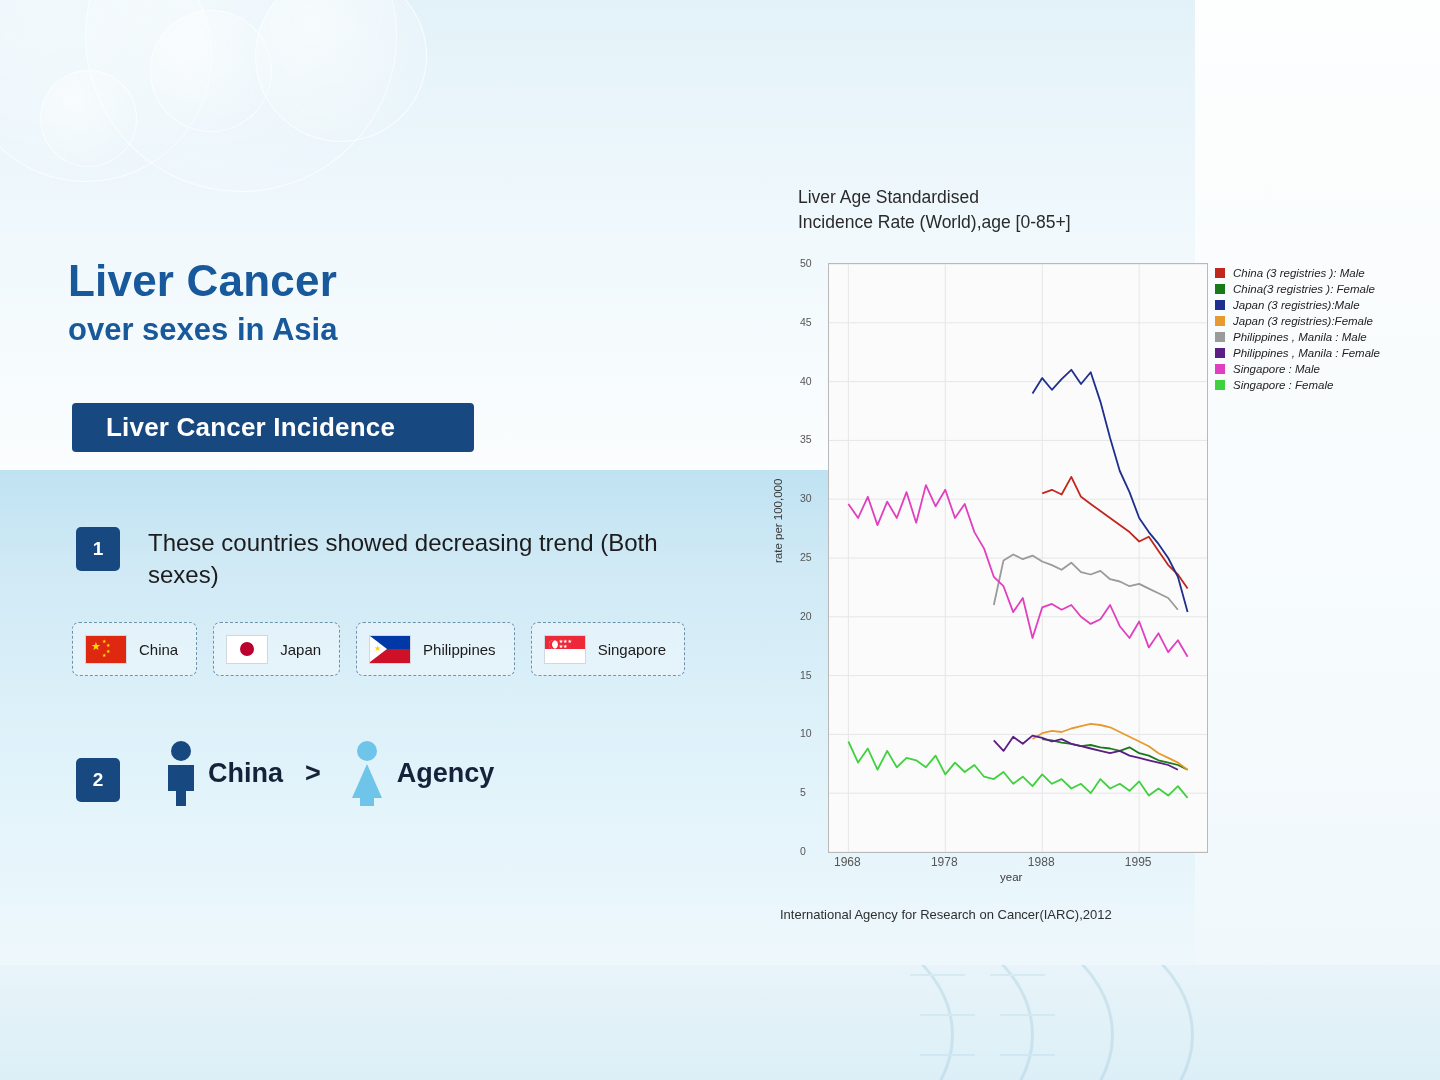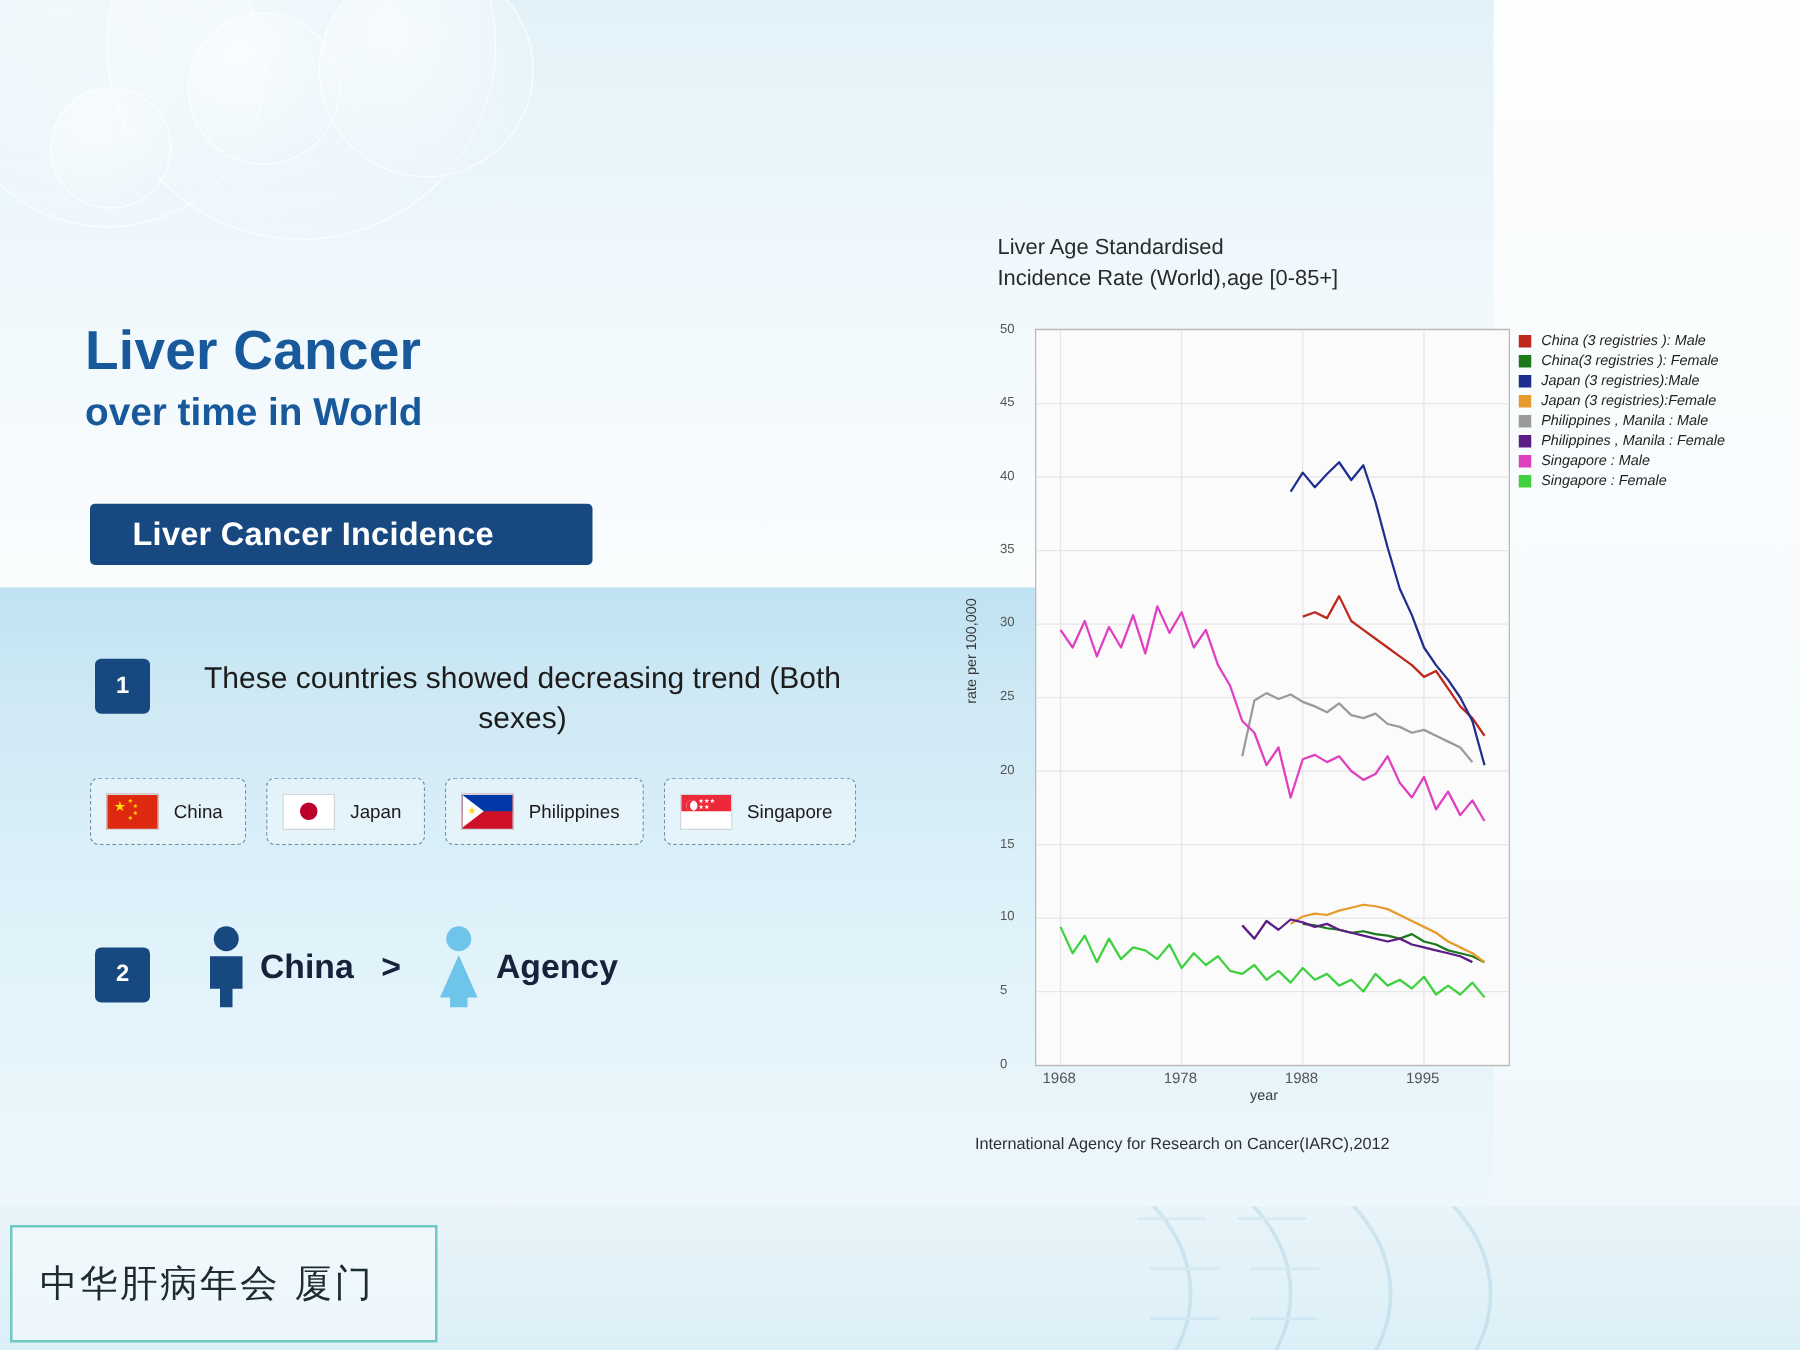--- a/index.html
+++ b/index.html
@@ -126,21 +126,20 @@
     justify-content: center;
     flex: none;
   }
   .p1 { left: 76px; top: 527px; }
   .p1-text {
     margin-left: 28px;
     font-size: 24px;
     color: #1c1c1c;
     line-height: 1.35;
     max-width: 540px;
-    text-align: center;
   }
 
   .flags {
     position: absolute;
     left: 72px;
     top: 622px;
     display: flex;
     gap: 16px;
   }
   .flag-chip {
@@ -366,21 +365,21 @@
         <line x1="100" y1="40" x2="155" y2="40"></line>
         <line x1="110" y1="80" x2="165" y2="80"></line>
         <line x1="110" y1="120" x2="165" y2="120"></line>
         <line x1="100" y1="160" x2="155" y2="160"></line>
       </g>
     </svg>
   </div>
 
   <div class="title-wrap">
     <div class="title-main">Liver Cancer</div>
-    <div class="title-sub">over time in World</div>
+    <div class="title-sub">over sexes in Asia</div>
   </div>
 
   <div class="ribbon">
     <span>Liver Cancer Incidence</span>
   </div>
 
   <div class="point p1">
     <div class="badge">1</div>
     <div class="p1-text">These countries showed decreasing trend (Both sexes)</div>
   </div>
@@ -431,23 +430,20 @@
     </svg>
     <span class="g-label">China</span>
     <span class="g-gt">&gt;</span>
     <svg class="icon-person" width="48" height="66" viewBox="0 0 48 66">
       <circle cx="24" cy="11" r="10" fill="#6fc4ea"></circle>
       <path d="M24,24 L39,58 h-8 v8 h-14 v-8 h-8 z" fill="#6fc4ea"></path>
     </svg>
     <span class="g-label">Agency</span>
   </div>
 
-  <div class="footer-box">
-    <span>中华肝病年会 厦门</span>
-  </div>
 
   <div class="chart-block">
     <div class="chart-title">
       <div>Liver Age Standardised</div>
       <div>Incidence Rate (World),age [0-85+]</div>
     </div>
 
     <div class="plot-area">
       <div class="ylabel">rate per 100,000</div>
       <div class="xlabel">year</div>

